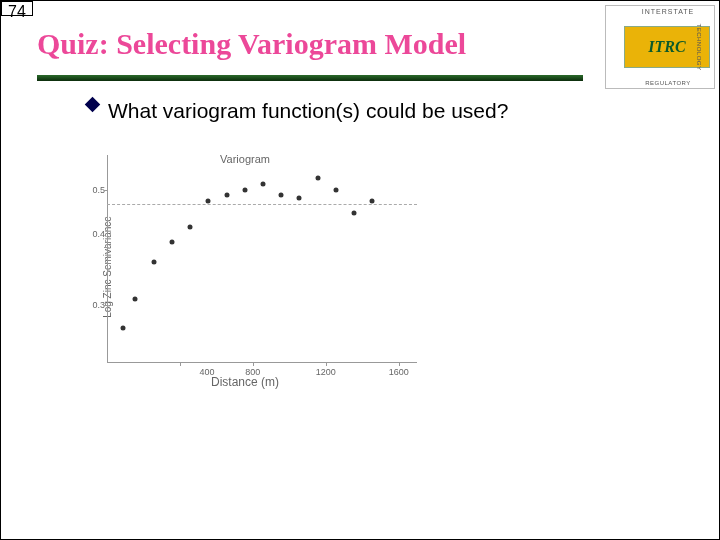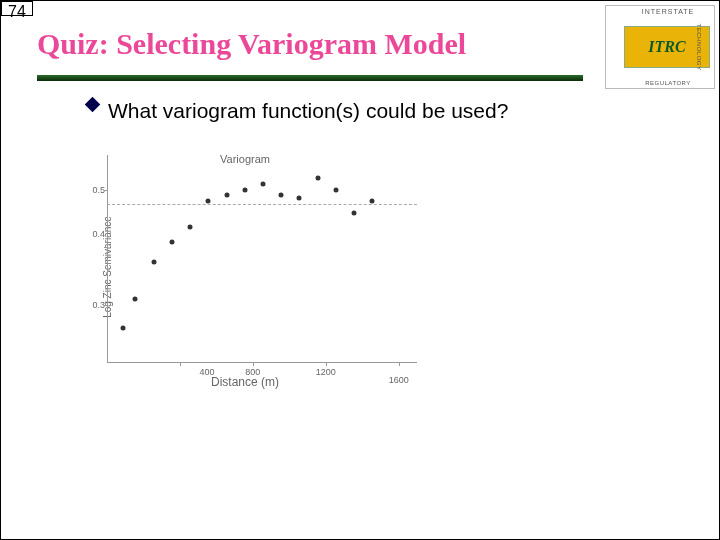--- a/index.html
+++ b/index.html
@@ -261,21 +261,21 @@
     <div class="y-tick-label" style="top: 97px; text-align: right;">0.4</div>
     <div class="y-tick-mark" style="top: 110.444px;"></div>
     <div class="y-tick-label" style="top: 52.6667px;">0.5</div>
     <div class="y-tick-mark" style="top: 52.6667px;"></div>
     <div class="x-tick-label" style="left: 120px; margin-left: 32px;">400</div>
     <div class="x-tick-mark" style="left: 124.941px;"></div>
     <div class="x-tick-label" style="left: 197.882px;">800</div>
     <div class="x-tick-mark" style="left: 197.882px;"></div>
     <div class="x-tick-label" style="left: 270.824px;">1200</div>
     <div class="x-tick-mark" style="left: 270.824px;"></div>
-    <div class="x-tick-label" style="left: 343.765px; margin-top: 8px;">1600</div>
+    <div class="x-tick-label" style="left: 343.765px;">1600</div>
     <div class="x-tick-mark" style="left: 343.765px;"></div>
   </div>
 
 <div class="logo-area">
   <div class="logo-inner">
     <div class="logo-top">INTERSTATE</div>
     <div class="logo-left">COUNCIL</div>
     <div class="logo-main">ITRC</div>
     <div class="logo-right">TECHNOLOGY</div>
     <div class="logo-bottom">REGULATORY</div>

